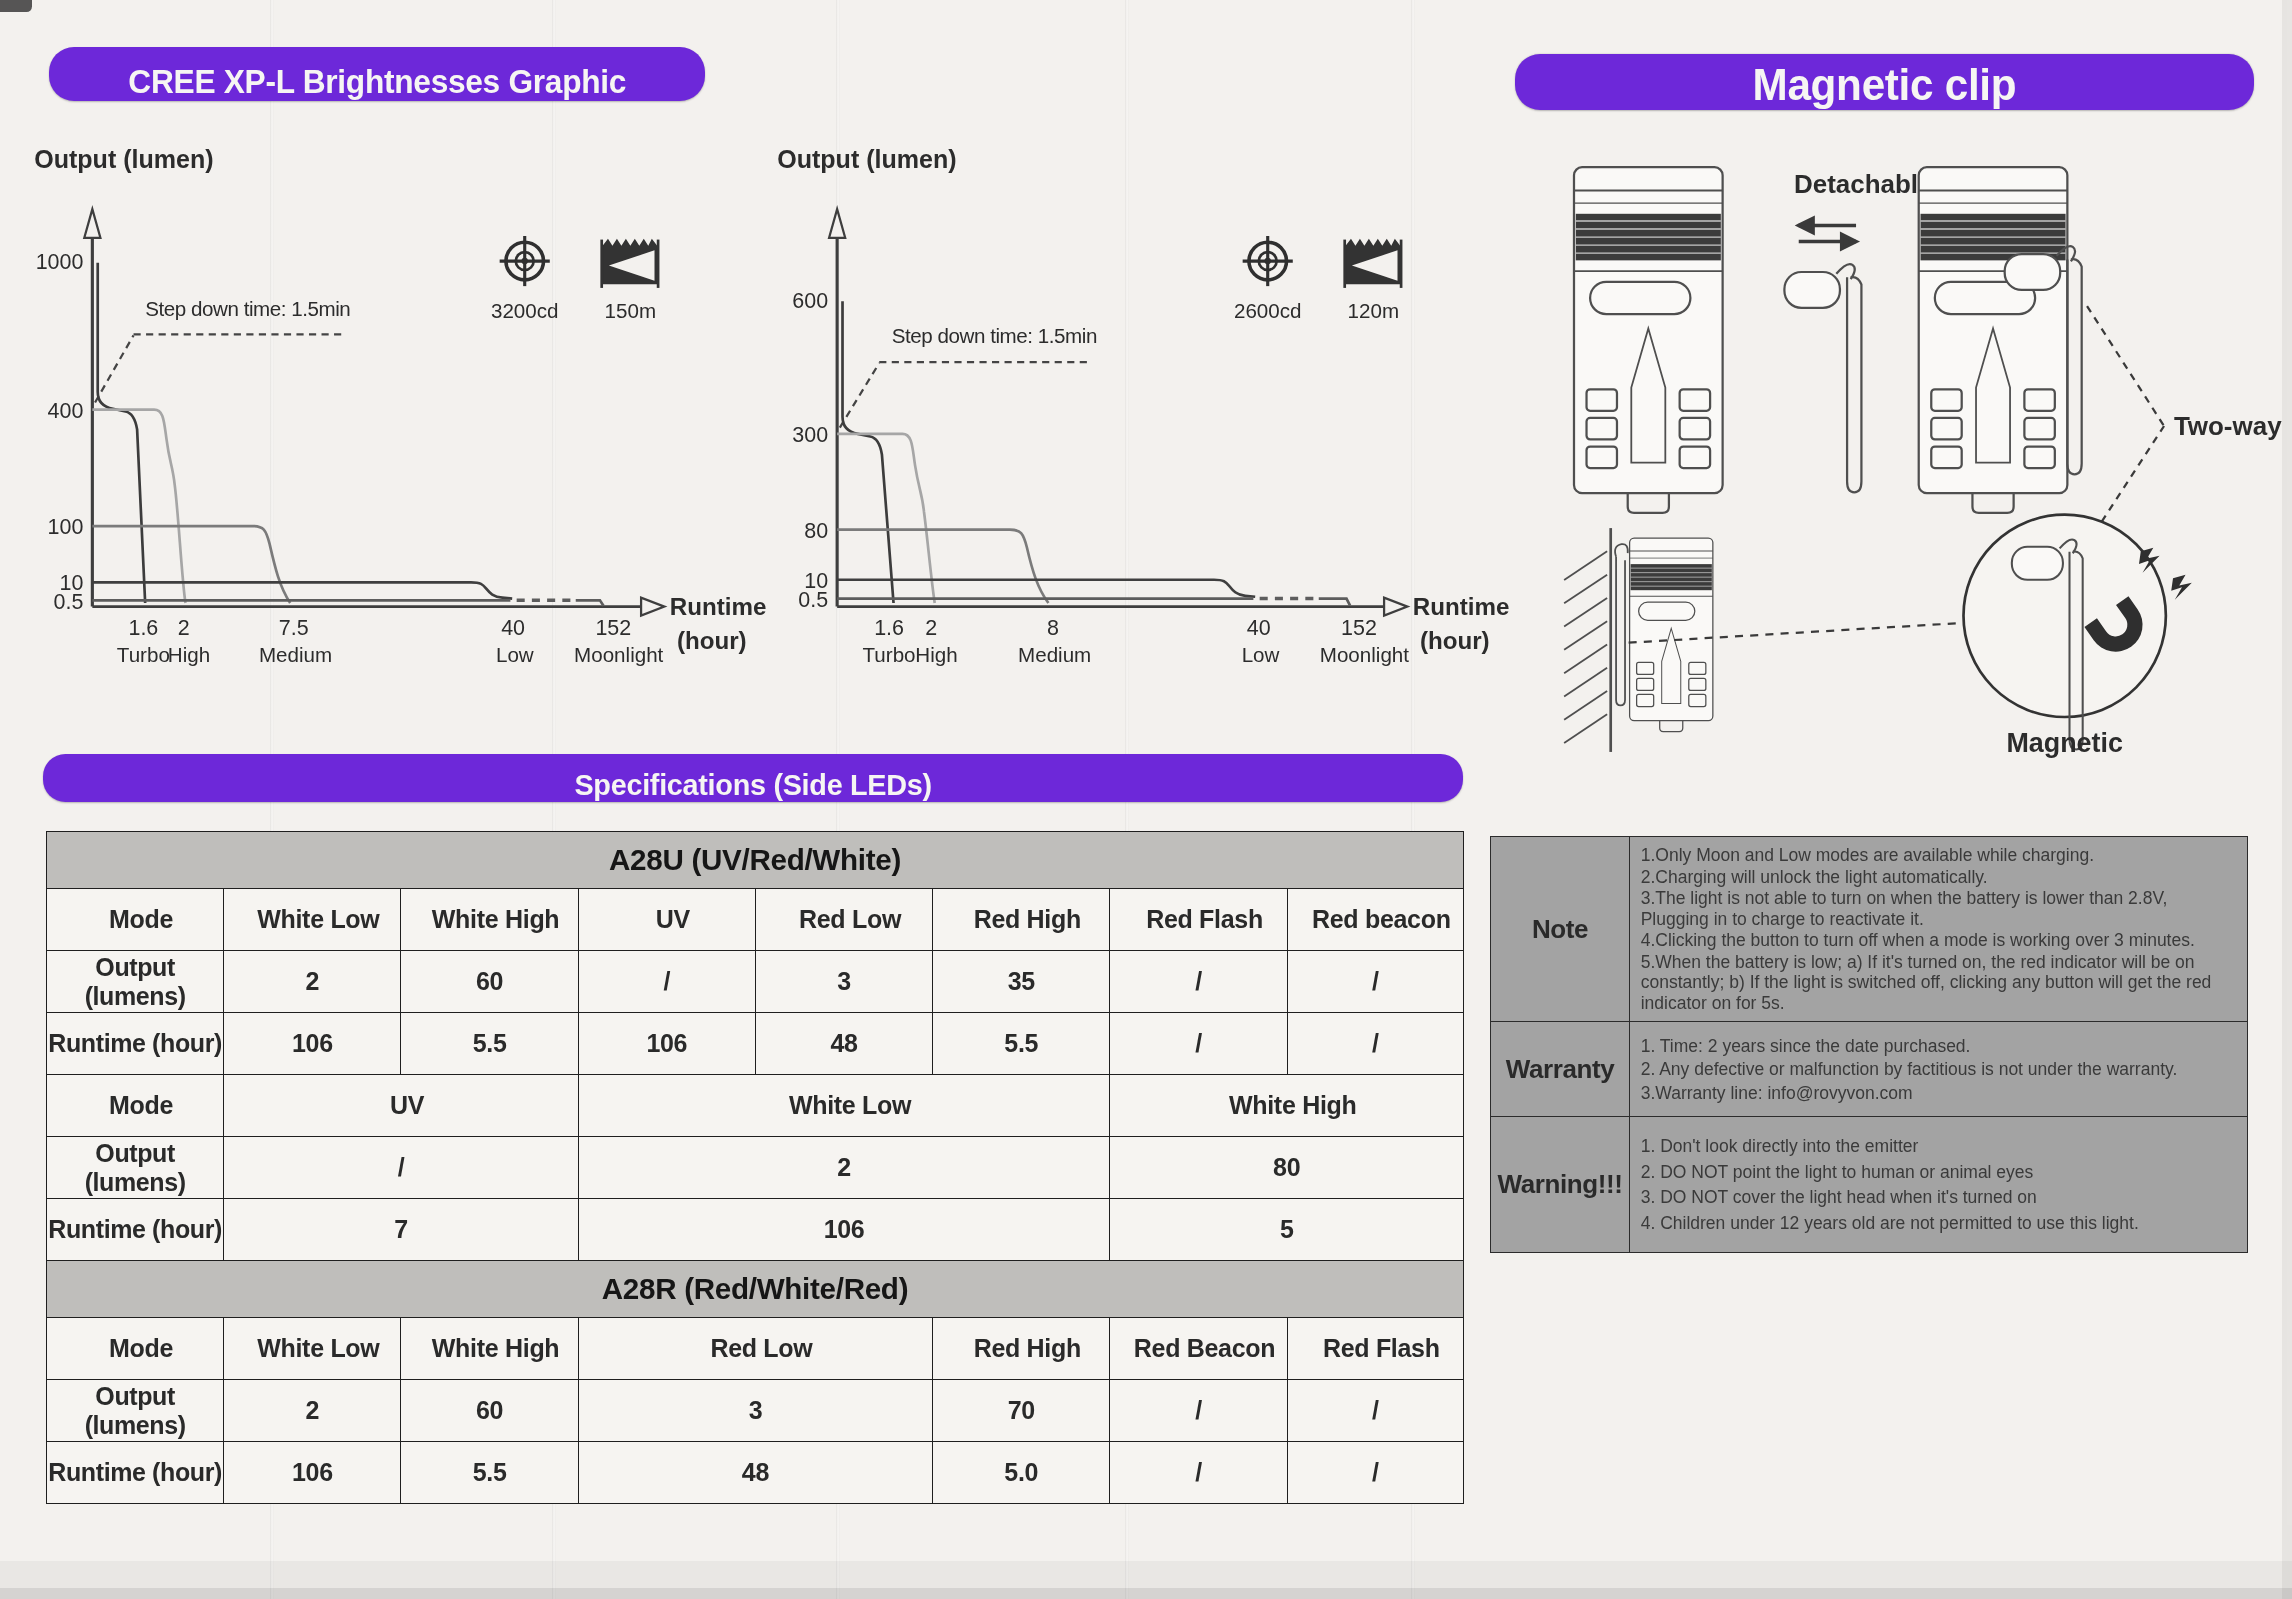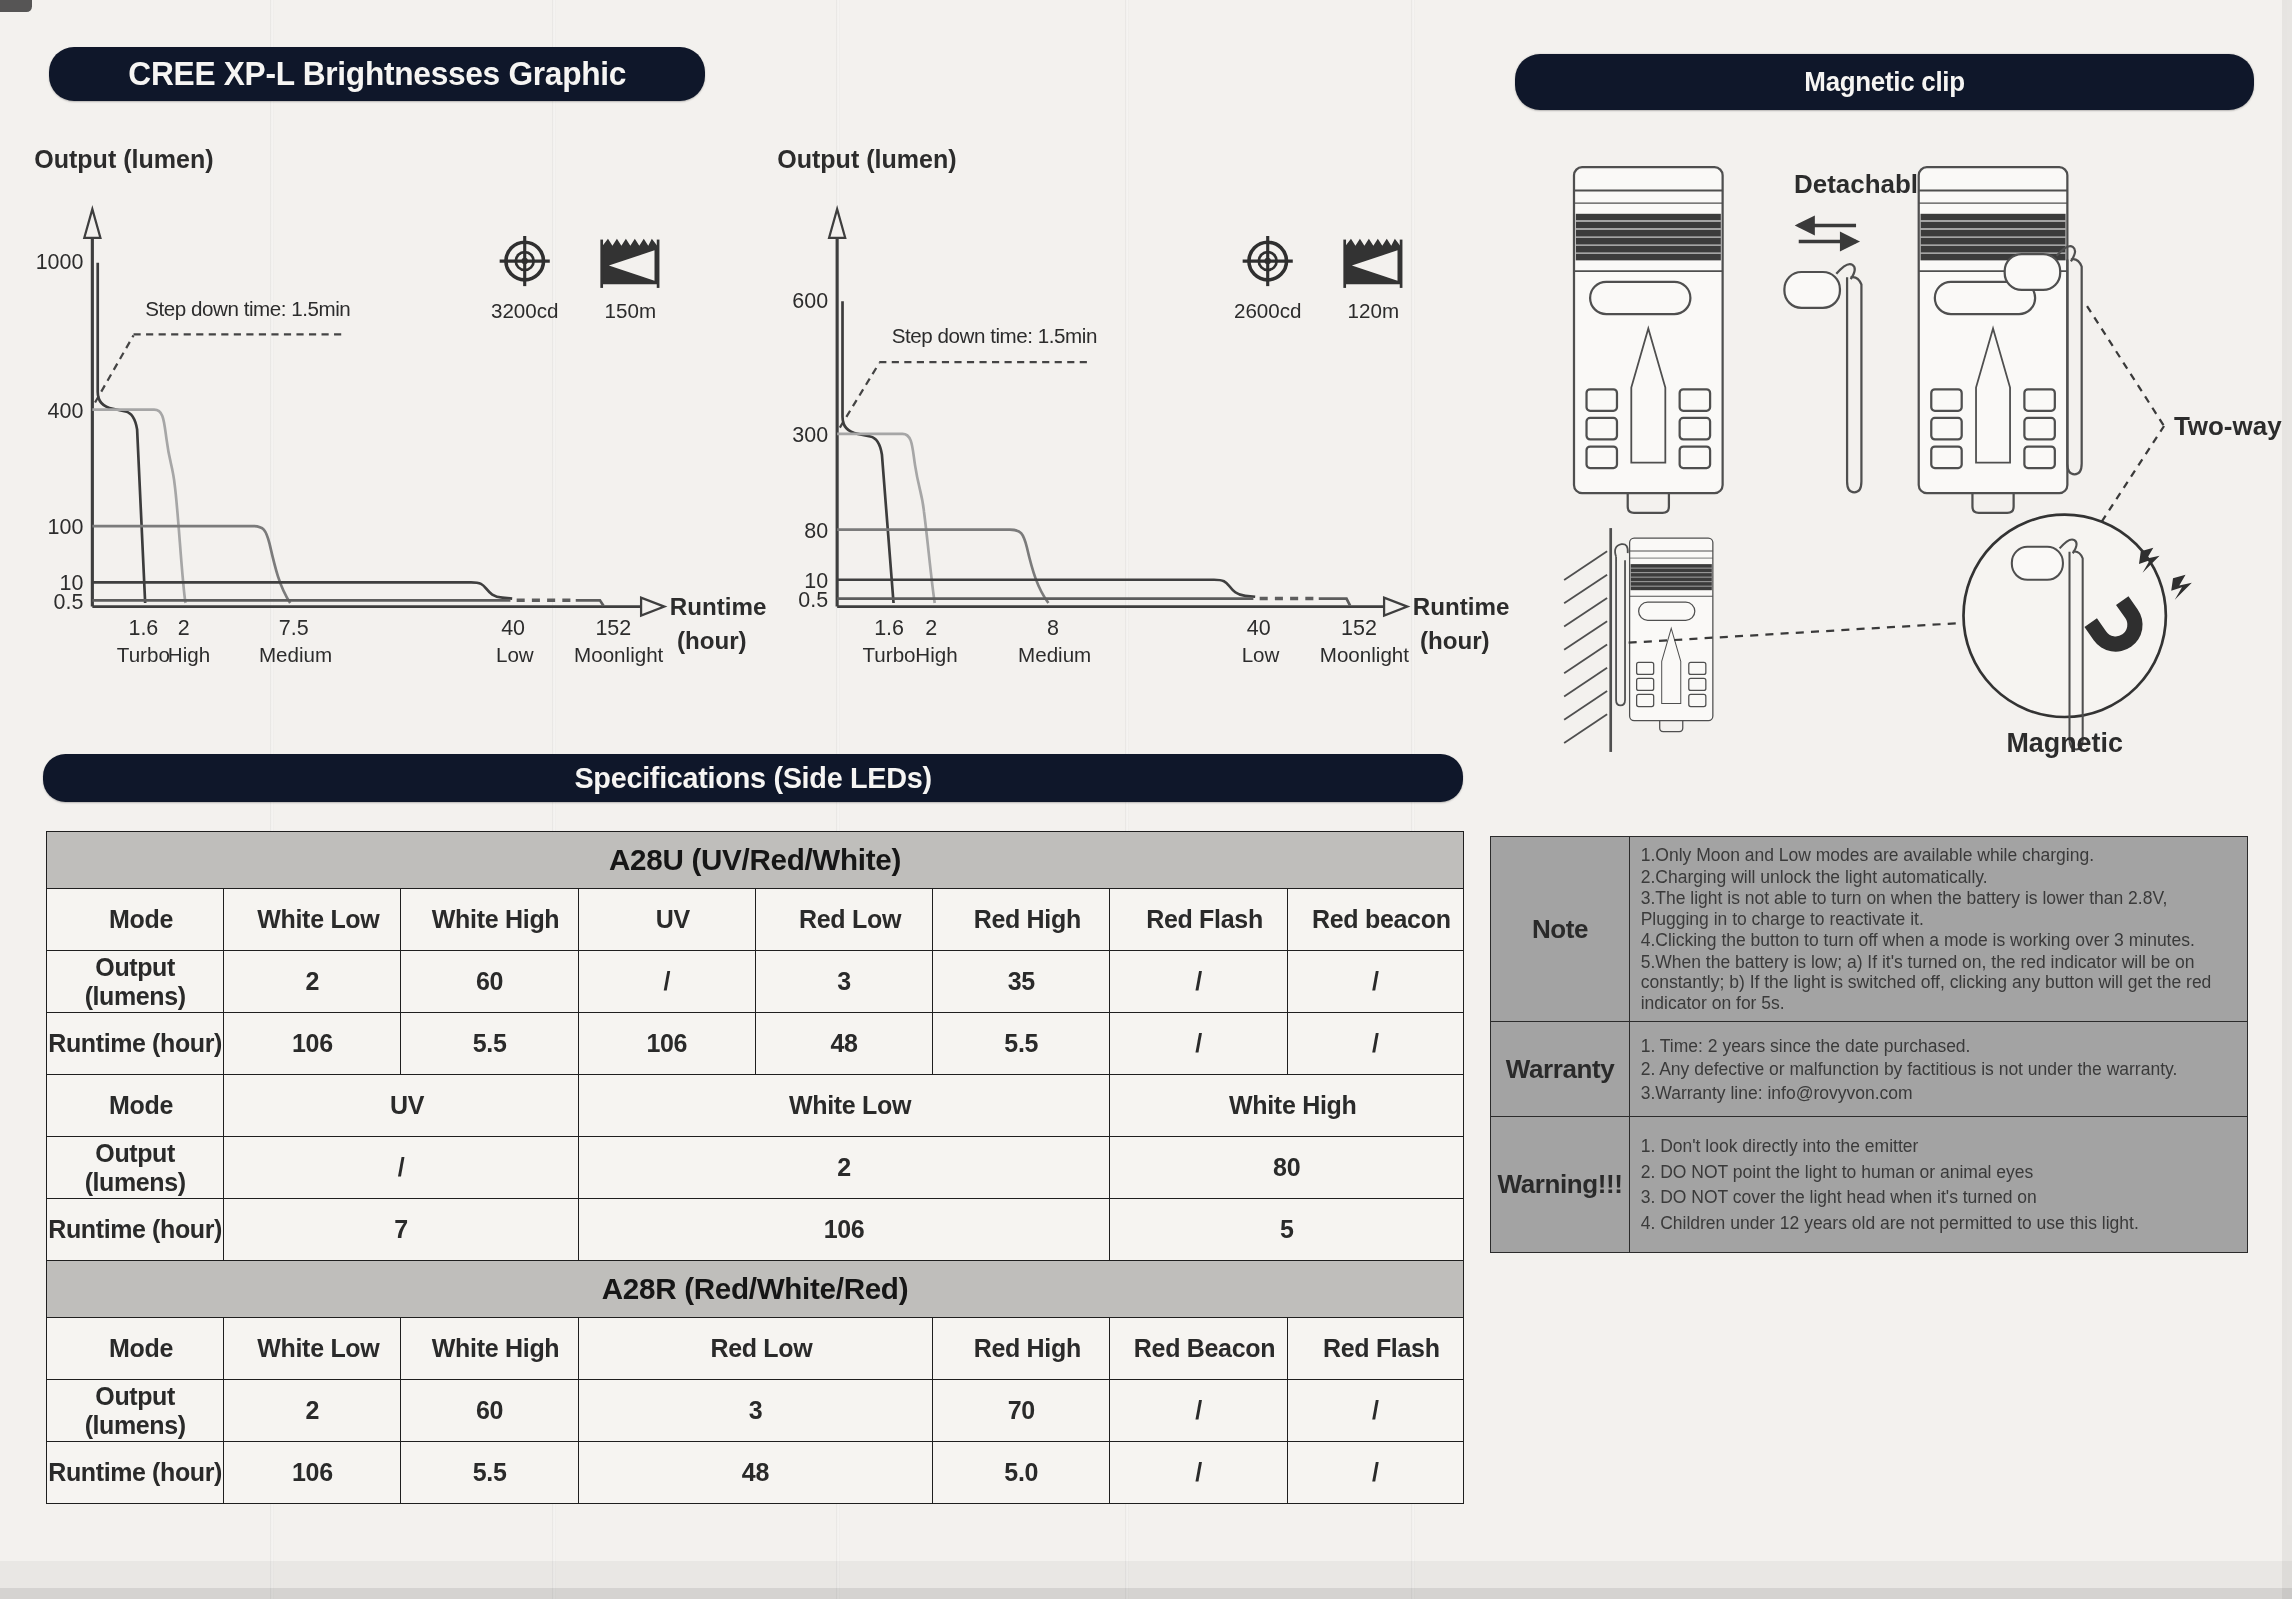--- a/index.html
+++ b/index.html
@@ -4,22 +4,22 @@
 <style>
   html,body{margin:0;padding:0;background:#d8d6d2;}
   .page{position:relative;width:2293px;height:1600px;background:#f3f1ee;overflow:hidden;
         font-family:"Liberation Sans", sans-serif;color:#2a2a2a;}
   .abs{position:absolute;}
   .crease{position:absolute;top:0;bottom:0;width:3.6px;
           background:linear-gradient(90deg, rgba(0,0,0,0.06), rgba(255,255,255,0.35), rgba(0,0,0,0.025));}
   .edge-b{position:absolute;left:0;right:0;bottom:0;height:12.5px;background:rgba(0,0,0,0.12);}
   .edge-b2{position:absolute;left:0;right:0;bottom:12.5px;height:27px;background:rgba(0,0,0,0.04);}
   .edge-r{position:absolute;top:0;bottom:0;right:0;width:10.7px;background:rgba(0,0,0,0.05);}
-  .bar{position:absolute;background:#0f172a;border-radius:25px;color:#f6f5f3;
-       display:flex;align-items:center;justify-content:center;
+  .bar{position:absolute;background:#6d28d9;border-radius:25px;color:#f6f5f3;
+       display:flex;align-items:flex-end;justify-content:center;
        font-weight:700;letter-spacing:-0.3px;box-shadow:0 0.9px 1.8px rgba(0,0,0,0.25);}
   .bar span{transform:scaleX(0.96);}
   
   table.spec{border-collapse:collapse;table-layout:fixed;width:1418px;
              font-family:"Liberation Sans", sans-serif;}
   table.spec td{border:1.8px solid #1f1f1f;text-align:center;vertical-align:middle;
                 letter-spacing:-0.3px;overflow:hidden;}
   table.spec tr.band td{background:#bfbebb;font-weight:700;font-size:29.6px;height:54px;color:#161616;}
   table.spec tr.hdr td{font-weight:700;font-size:25px;height:59px;background:#f6f4f1;padding-left:13px;}
   table.spec tr.val td{font-weight:600;font-size:25px;height:59px;background:#f6f4f1;}
@@ -45,21 +45,21 @@
   <div class="crease" style="left:1125px;"></div>
   <div class="crease" style="left:1411px;"></div>
   <div class="edge-b2"></div>
   <div class="edge-b"></div>
   <div class="edge-r"></div>
   <div class="abs" style="left:0;top:0;width:32px;height:11.6px;background:#3a3a3a;border-radius:0 0 5.4px 0;opacity:.85;"></div>
 
   <div class="bar" style="left:49px;top:47px;width:656px;height:54px;font-size:33px;">
     <span>CREE XP-L Brightnesses Graphic</span>
   </div>
-  <div class="bar" style="left:1515px;top:54px;width:739px;height:56px;font-size:27px;">
+  <div class="bar" style="left:1515px;top:54px;width:739px;height:56px;font-size:44px;">
     <span>Magnetic clip</span>
   </div>
   <div class="bar" style="left:43px;top:754px;width:1420px;height:48px;font-size:30px;border-radius:22.4px;">
     <span>Specifications (Side LEDs)</span>
   </div>
 
   <svg class="abs" style="left:27px;top:125px;" width="743" height="555" viewBox="0 0 830 620">
     <text x="8" y="48" font-size="28" font-weight="700">Output (lumen)</text>
 
     <line x1="73" y1="538" x2="73" y2="120" stroke="#3e3e3e" stroke-width="3.5"></line>

